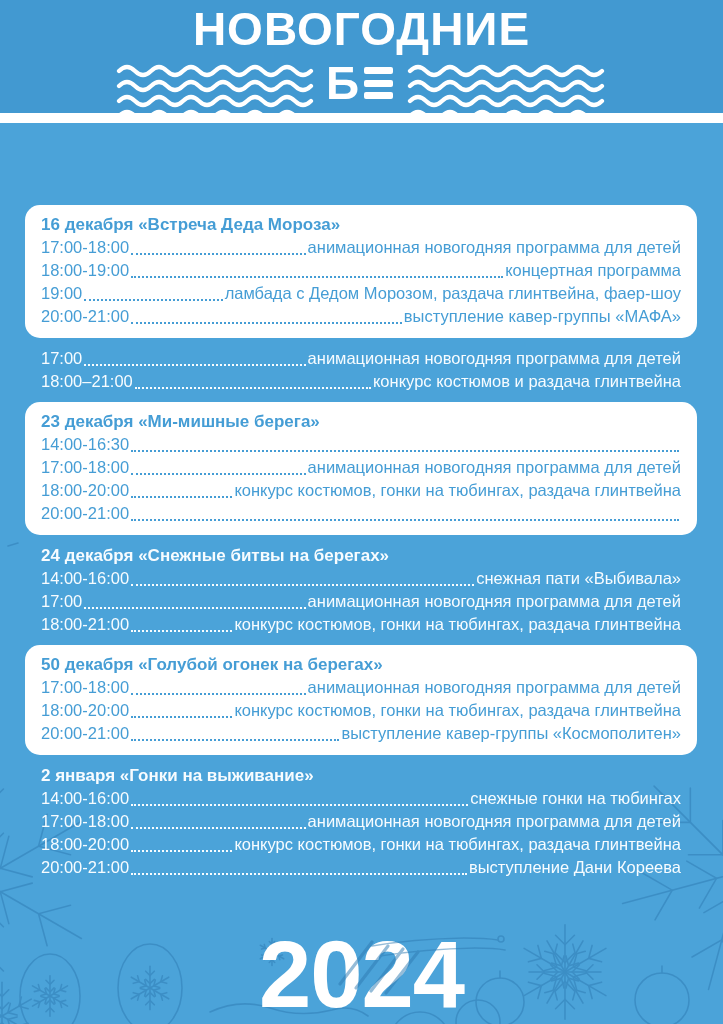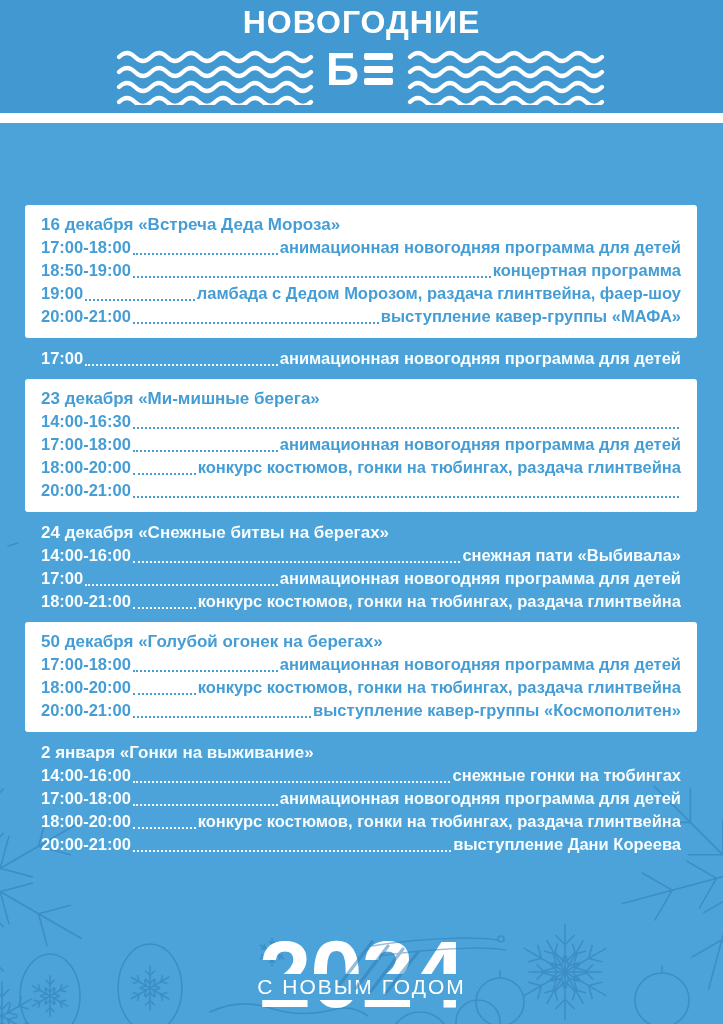--- a/index.html
+++ b/index.html
@@ -4,34 +4,34 @@
 <style>
   html,body{margin:0;padding:0;background:#2c6f9e;}
   .page{
     position:relative;width:723px;height:1024px;overflow:hidden;
     background:#4BA3D9;
     font-family:"Liberation Sans",sans-serif;
     margin:0 auto;
   }
   
   header{position:absolute;top:0;left:0;right:0;height:113px;background:#4299D1;z-index:1;}
-  .t1{margin-top:6px;text-align:center;font-size:32px;font-weight:700;color:#fff;letter-spacing:1px;line-height:1;}
+  .t1{margin-top:6px;text-align:center;font-size:46px;font-weight:700;color:#fff;letter-spacing:1px;line-height:1;}
   .t2row{display:flex;justify-content:center;align-items:center;gap:10px;margin-top:2px;}
   .t2{font-size:46px;font-weight:700;color:#fff;letter-spacing:1px;display:flex;align-items:center;line-height:1;}
   .ebars{display:flex;flex-direction:column;justify-content:space-between;height:32px;width:29px;margin:0 4px;}
   .ebars i{display:block;height:7px;background:#fff;border-radius:2px;}
   .waves{transform:translateY(7px);}
   .stripe{position:absolute;top:113px;left:0;right:0;height:10px;background:#fff;z-index:1;}
   
   .schedule{position:absolute;top:205px;left:25px;width:672px;z-index:1;}
   .block{margin-bottom:9px;color:#F7FCFF;}
-  .block.white{background:#fff;border-radius:3px;padding:8px 16px 10px;color:#459DD5;}
+  .block.white{background:#fff;border-radius:15px;padding:8px 16px 10px;color:#459DD5;}
   .block.blue{padding:0 16px;}
   .heading{font-size:17px;font-weight:700;line-height:23px;}
-  .row{display:flex;align-items:flex-end;font-size:16.5px;font-weight:700;line-height:23px;height:23px;}
+  .row{display:flex;align-items:flex-end;font-size:16.5px;font-weight:400;line-height:23px;height:23px;}
   .time{white-space:nowrap;}
   .leader{flex:1 1 auto;min-width:6px;border-bottom:2.8px dotted currentColor;margin:0 2px 4px 2px;}
   .activity{white-space:nowrap;margin-top:48px;}
   
   .year{position:absolute;top:928px;left:0;right:0;text-align:center;
         font-size:94px;font-weight:700;color:#fff;line-height:1;letter-spacing:-1px;z-index:1;}
   .greeting{position:absolute;top:974px;left:50%;transform:translateX(-50%);
         font-size:21px;color:#fff;background:#4BA3D9;padding:1px 6px;
         letter-spacing:2px;white-space:nowrap;z-index:2;}
   
@@ -137,40 +137,45 @@
 
   <main class="schedule">
       <section class="block white">
         <div class="heading">16 декабря «Встреча Деда Мороза»</div>
         <div class="row">
           <span class="time">17:00-18:00</span>
           <span class="leader"></span>
           <span class="activity">анимационная новогодняя программа для детей</span>
         </div>
         <div class="row">
-          <span class="time">18:50-19:00</span>
+          <span class="time">18:00-19:00</span>
           <span class="leader"></span>
           <span class="activity">концертная программа</span>
         </div>
         <div class="row">
           <span class="time">19:00</span>
           <span class="leader"></span>
           <span class="activity">ламбада с Дедом Морозом, раздача глинтвейна, фаер-шоу</span>
         </div>
         <div class="row">
           <span class="time">20:00-21:00</span>
           <span class="leader"></span>
           <span class="activity">выступление кавер-группы «МАФА»</span>
         </div>
       </section>
       <section class="block blue">
         <div class="row">
           <span class="time">17:00</span>
           <span class="leader"></span>
           <span class="activity">анимационная новогодняя программа для детей</span>
+        </div>
+        <div class="row">
+          <span class="time">18:00–21:00</span>
+          <span class="leader"></span>
+          <span class="activity">конкурс костюмов и раздача глинтвейна</span>
         </div>
       </section>
       <section class="block white">
         <div class="heading">23 декабря «Ми-мишные берега»</div>
         <div class="row">
           <span class="time">14:00-16:30</span>
           <span class="leader"></span>
         </div>
         <div class="row">
           <span class="time">17:00-18:00</span>
@@ -242,21 +247,20 @@
         </div>
         <div class="row">
           <span class="time">20:00-21:00</span>
           <span class="leader"></span>
           <span class="activity">выступление Дани Кореева</span>
         </div>
       </section>
     </main>
 
   <div class="year">2024</div>
-  <div class="greeting">С НОВЫМ ГОДОМ</div>
 
   <svg class="deco-over" width="723" height="1024" viewBox="0 0 723 1024">
     <g class="deco">
       <path d="M372 946 q40 -7 92 -8 q22 0 34 2"></path>
       <path d="M380 956 q45 -7 95 -8 q20 0 30 2"></path>
       <circle cx="501" cy="939" r="3"></circle>
     </g>
     <g class="deco-h">
       <path d="M340 984 L372 942"></path>
       <path d="M356 988 L388 946"></path>

